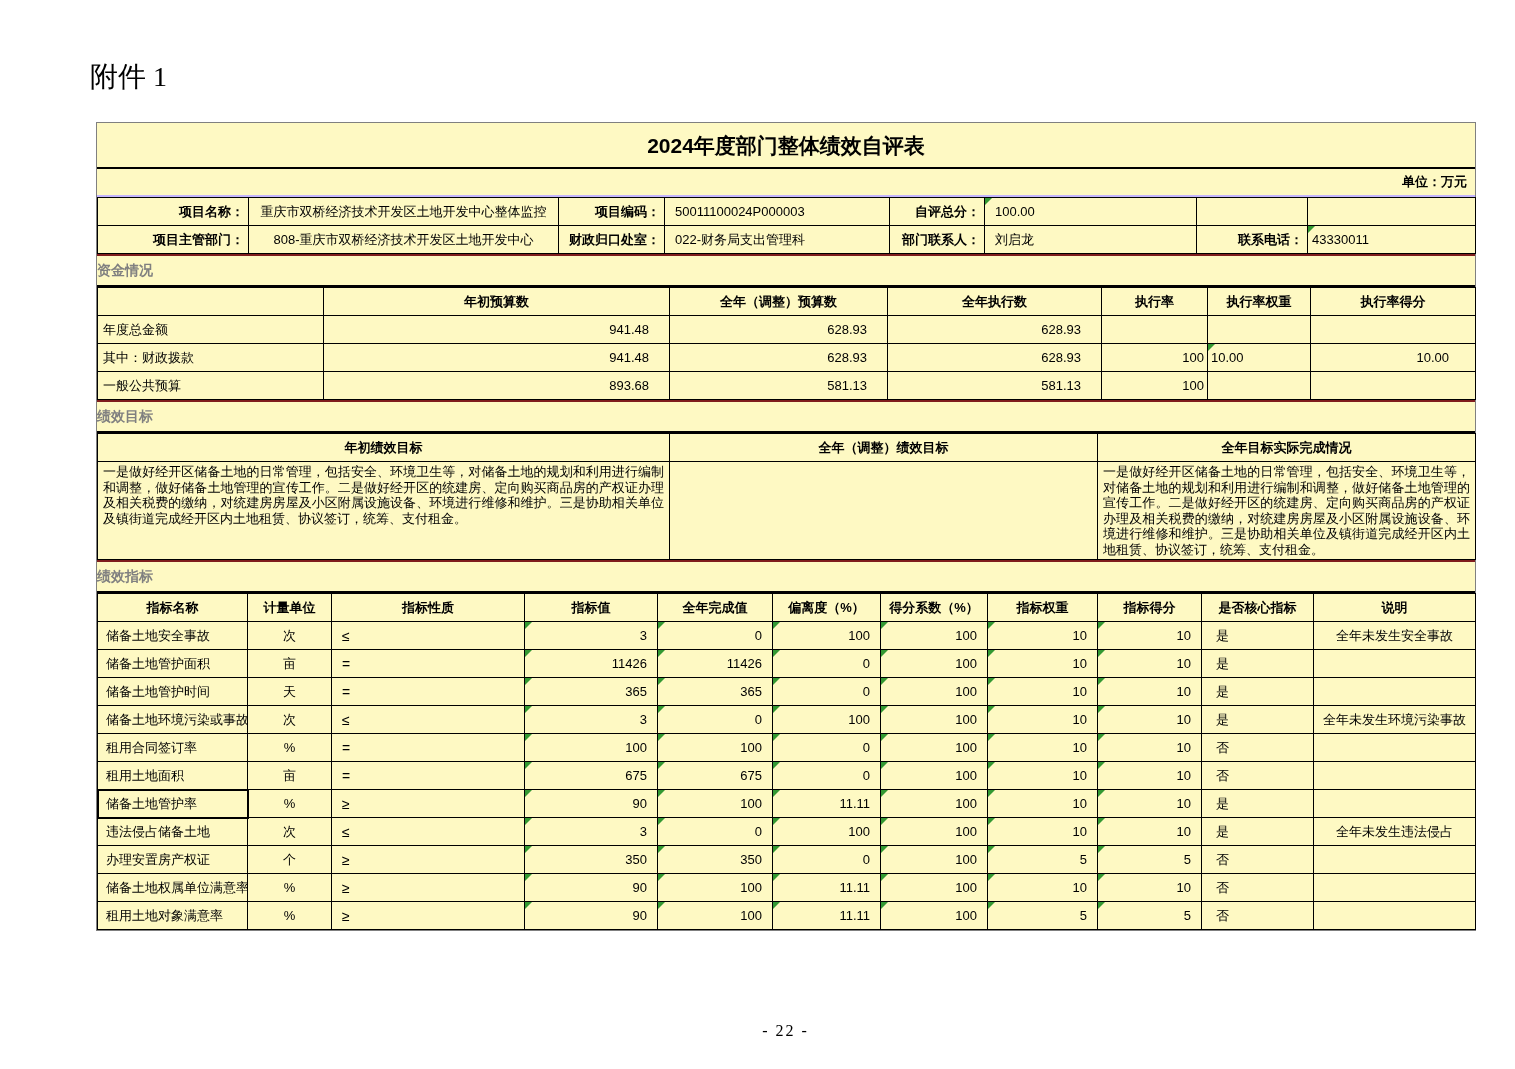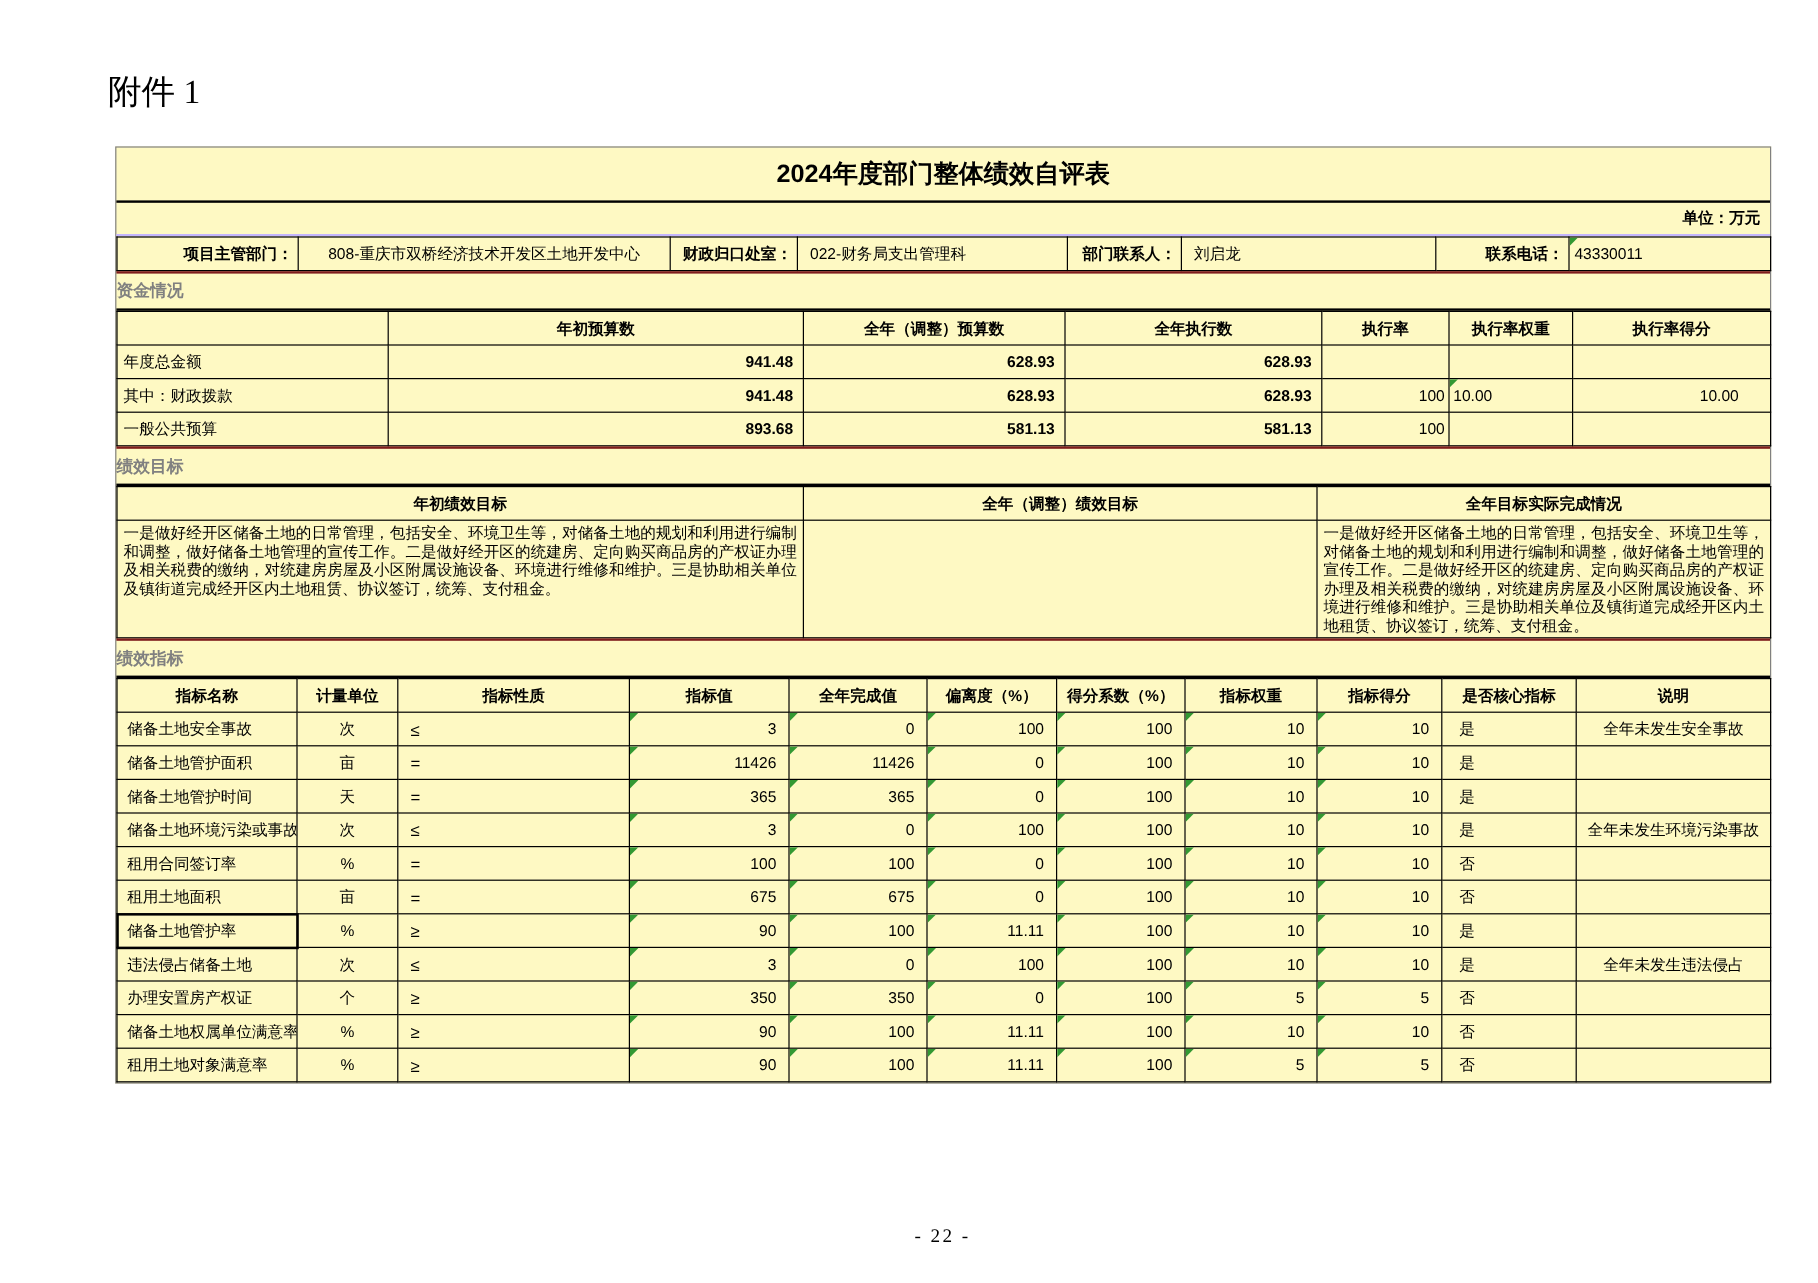--- a/index.html
+++ b/index.html
@@ -33,21 +33,21 @@
     height:29px;line-height:29px;text-align:left;font-size:14px;font-weight:bold;
     color:#808080;border-top:2px solid #7f1d1d;border-bottom:2px solid #000;
   }
   
   .lbl{font-weight:bold;text-align:right;padding-right:4px;}
   .ctr{text-align:center;}
   .lft{text-align:left;padding-left:10px;}
   .lft-tight{text-align:left;padding-left:4px;}
   
   .cell-left{text-align:left;padding-left:5px;}
-  .cell-right{text-align:right;padding-right:8px;font-weight:bold;}
+  .cell-right{text-align:right;padding-right:20px;}
   .cell-right-tight{text-align:right;padding-right:3px;}
   .cell-left-tight{text-align:left;padding-left:3px;}
   .cell-right-wide{text-align:right;padding-right:26px;}
   .c-name{text-align:left;padding-left:8px;}
   .c-unit{text-align:center;}
   .c-nature{text-align:left;padding-left:10px;font-size:14px;}
   .c-num{text-align:right;padding-right:10px;}
   .c-core{text-align:left;padding-left:14px;}
   .c-note{text-align:center;padding:0 2px;}
   
@@ -82,20 +82,30 @@
       <col style="width:151px">
         <col style="width:310px">
         <col style="width:106px">
         <col style="width:225px">
       <col style="width:95px">
         <col style="width:212px">
         <col style="width:111px">
         <col style="width:168px">
     </colgroup>
     <tbody>
+        <tr>
+      <td class="lbl">项目名称：</td>
+      <td class="ctr">重庆市双桥经济技术开发区土地开发中心整体监控</td>
+      <td class="lbl">项目编码：</td>
+      <td class="lft">50011100024P000003</td>
+      <td class="lbl">自评总分：</td>
+      <td class="lft tri">100.00</td>
+      <td></td>
+      <td></td>
+    </tr>
     <tr>
       <td class="lbl">项目主管部门：</td>
       <td class="ctr">808-重庆市双桥经济技术开发区土地开发中心</td>
       <td class="lbl">财政归口处室：</td>
       <td class="lft">022-财务局支出管理科</td>
       <td class="lbl">部门联系人：</td>
       <td class="lft">刘启龙</td>
       <td class="lbl">联系电话：</td>
       <td class="lft-tight tri">43330011</td>
     </tr>

